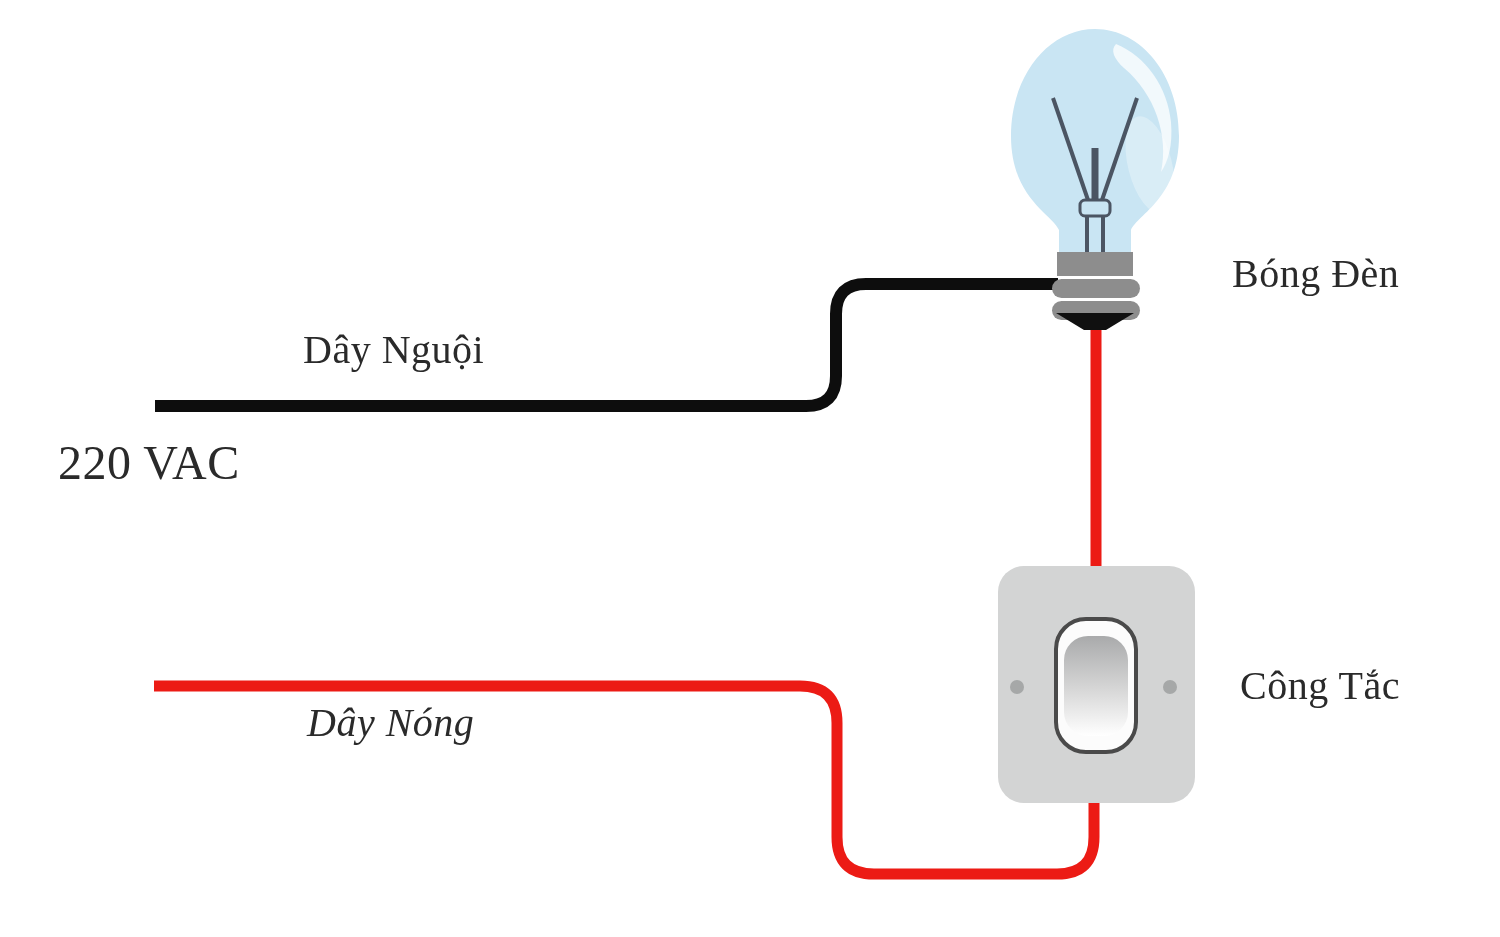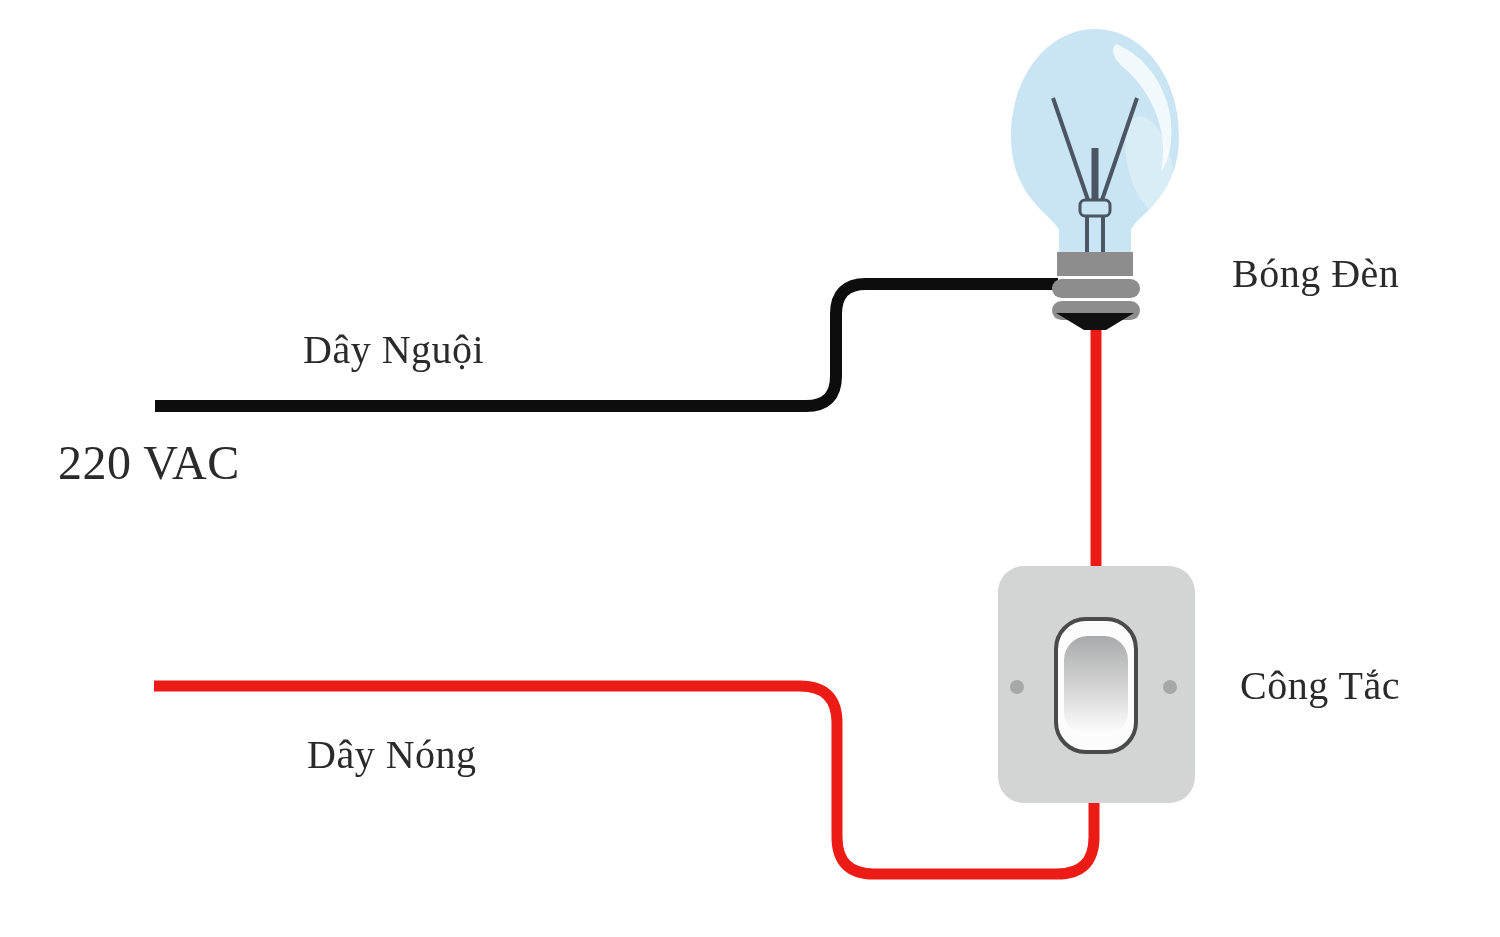--- a/index.html
+++ b/index.html
@@ -103,19 +103,19 @@
       <rect x="1056" y="619" width="80" height="133" rx="30" fill="#fcfcfc" stroke="var(--switch-rocker-border, #4a4a4a)" stroke-width="4"></rect>
       <rect x="1064" y="636" width="64" height="100" rx="24" fill="url(#rockerGrad)"></rect>
     </g>
   </svg>
 
   <div class="label" style="left:303px; top:350px;text-align:center;">Dây Nguội</div>
 
   <div class="label" style="left:58px; top:463px; font-size:48px;">220 VAC</div>
 
 
-  <div class="label" style="left:307px; top:755px;">Dây Nóng</div>
+  <div class="label" style="left:307px; top:723px;font-style:italic;">Dây Nóng</div>
 
   <div class="label" style="left:1232px; top:274px;">Bóng Đèn</div>
 
   <div class="label" style="left:1240px; top:686px;">Công Tắc</div>
 
 </div>
 
 </body></html>

